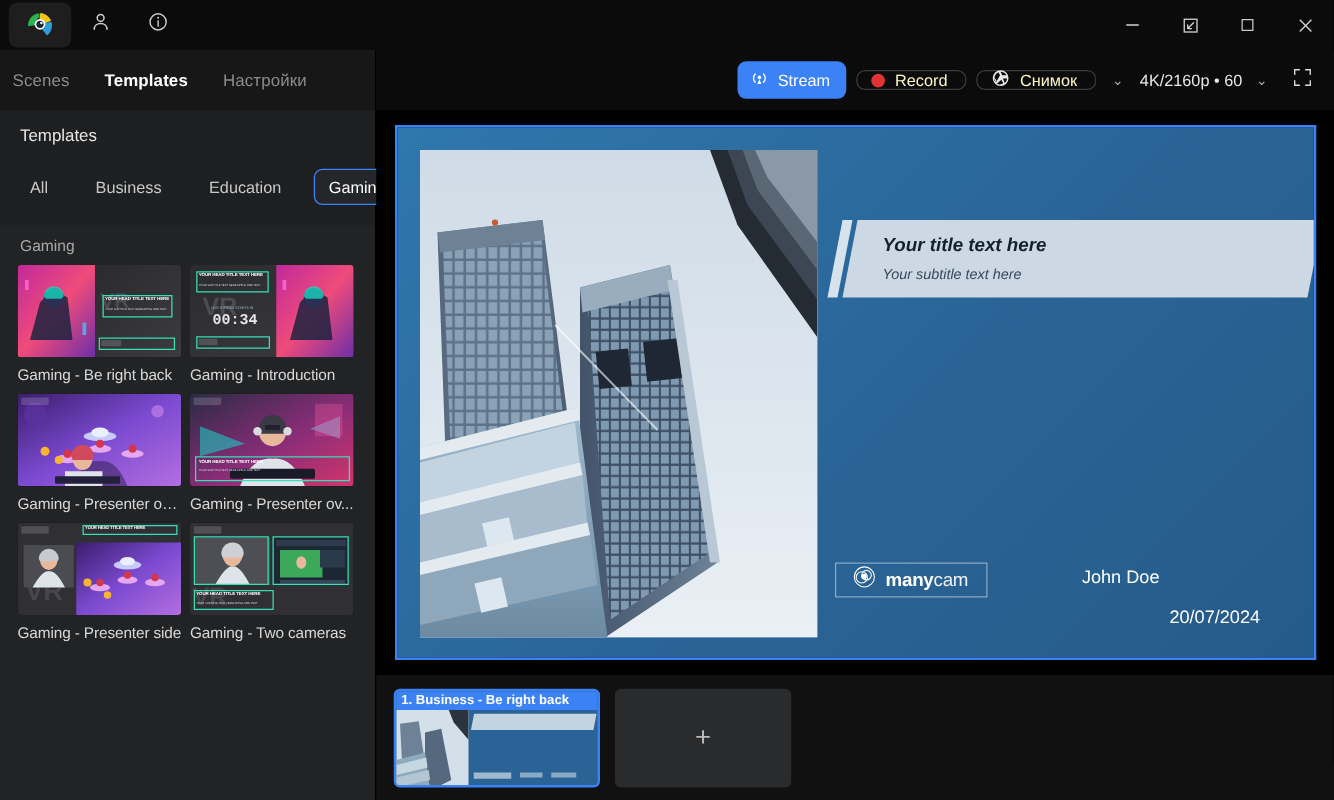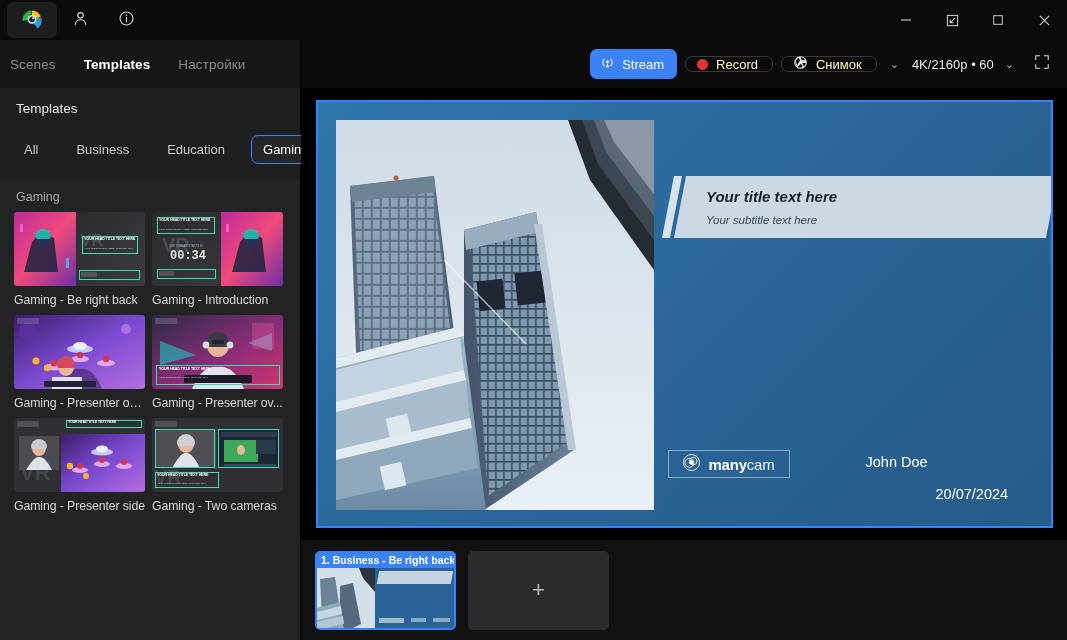--- a/index.html
+++ b/index.html
@@ -143,21 +143,21 @@
   .cv-date {
     position: absolute; left: 618px; top: 352px; font-size: 14.5px; color: #fff; margin-top: 32px;
   }
 
   
   .scenebar {
     position: absolute; top: 540px; left: 301px; width: 766px; height: 100px;
     background: #111112; display: flex; align-items: center; padding-left: 14px; gap: 12px;
   }
   .scene-card {
-    width: 141px; height: 79px; border-radius: 5px; position: relative;
+    width: 165px; height: 79px; border-radius: 5px; position: relative;
     border: 2px solid #3b82f6; overflow: hidden; background: #2a6496;
   }
   .scene-label {
     position: absolute; top: 0; left: 0; right: 0; height: 15px; background: #3b82f6;
     color: #fff; font-size: 10.5px; font-weight: bold; padding: 1px 4px;
     white-space: nowrap; overflow: hidden;
   }
   .scene-body { position: absolute; top: 15px; left: 0; right: 0; bottom: 0; display: flex; }
   .scene-photo { width: 58px; height: 100%; background: #8fa9bd; overflow: hidden; position: relative; }
   .scene-right { flex: 1; position: relative; background: #2a6496; }

